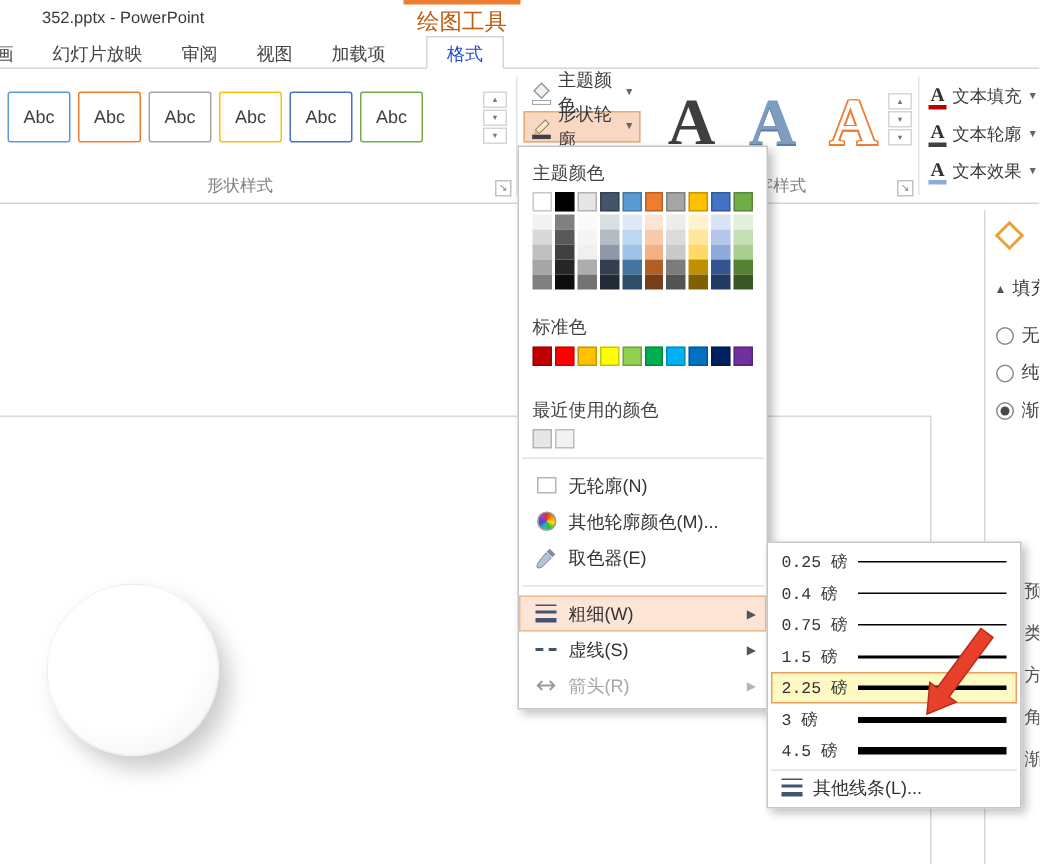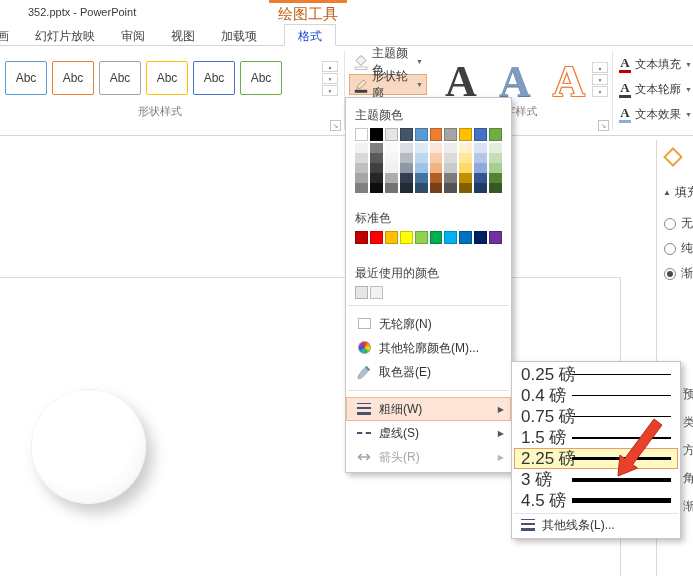--- a/index.html
+++ b/index.html
@@ -22,21 +22,21 @@
 
   
   .ribbon{position:absolute;top:46px;left:0;width:100%;height:90px;background:#fff;
           border-bottom:1px solid #d5d5d5;box-sizing:border-box;}
   .shape-gallery{position:absolute;left:5px;top:15px;display:flex;gap:5px;}
   .abc{width:42px;height:34px;box-sizing:border-box;border:1px solid #999;border-radius:2px;background:#fff;
        display:flex;align-items:center;justify-content:center;font-size:12px;color:#404040;}
   .gal-arrows{position:absolute;display:flex;flex-direction:column;gap:1px;}
   .gal-btn{width:16px;height:11px;box-sizing:border-box;border:1px solid #d5d5d5;background:#fff;
            font-size:5px;color:#777;display:flex;align-items:center;justify-content:center;}
-  .grp-label{position:absolute;bottom:16px;font-size:11px;color:#7f7f7f;}
+  .grp-label{position:absolute;bottom:4px;font-size:11px;color:#7f7f7f;}
   .launcher{position:absolute;bottom:4px;width:11px;height:11px;box-sizing:border-box;border:1px solid #c2c2c2;
             color:#8a8a8a;font-size:7px;line-height:9px;text-align:center;}
   .vsep{position:absolute;top:5px;bottom:5px;width:1px;background:#e3e3e3;}
 
   .fill-outline{position:absolute;left:349px;top:5px;width:78px;}
   .rbtn{display:flex;align-items:center;gap:3px;height:21px;padding:0 3px;font-size:12px;color:#3a3a3a;
         margin-bottom:2px;border:1px solid transparent;box-sizing:border-box;}
   .rbtn.pressed{background:#f8d8c2;border-color:#e9a976;}
   .drop{font-size:7px;color:#666;margin-left:1px;}
   .icon16{width:16px;height:16px;flex:0 0 16px;position:relative;}
@@ -101,21 +101,21 @@
          background:conic-gradient(#e03030,#f59300,#f5e400,#3cb43c,#2fb4b4,#3050e0,#9f3cc0,#e03030);}
   .wlines{display:flex;flex-direction:column;justify-content:center;gap:3px;height:16px;}
   .wlines i{display:block;background:#44546A;width:14px;margin:0 auto;}
   .dline{margin-top:7px;margin-left:1px;border-top:2px dashed #44546A;width:14px;}
 
   
   .submenu{position:absolute;left:511px;top:361px;width:170px;background:#fff;border:1px solid #c6c6c6;
            box-shadow:3px 3px 6px rgba(0,0,0,0.25);z-index:11;box-sizing:border-box;padding:2px;}
   .witem{display:flex;align-items:center;height:21px;padding:1px 6px;box-sizing:border-box;
          border:1px solid transparent;}
-  .wlabel{width:47px;font-size:17px;color:#333;white-space:nowrap;}
+  .wlabel{width:47px;font-size:11px;color:#333;white-space:nowrap;font-family:Liberation Mono, monospace;}
   .wline{flex:1;background:#000;margin-left:4px;}
   .witem.sel{background:#fef9c3;border-color:#ed9d60;}
   .wmore{display:flex;align-items:center;gap:6px;height:22px;padding:0 6px;font-size:12px;color:#333;
          border-top:1px solid #e2e2e2;margin-top:2px;}
 
   .red-arrow{position:absolute;left:608px;top:412px;z-index:20;}
 </style>
 </head>
 <body>
 

